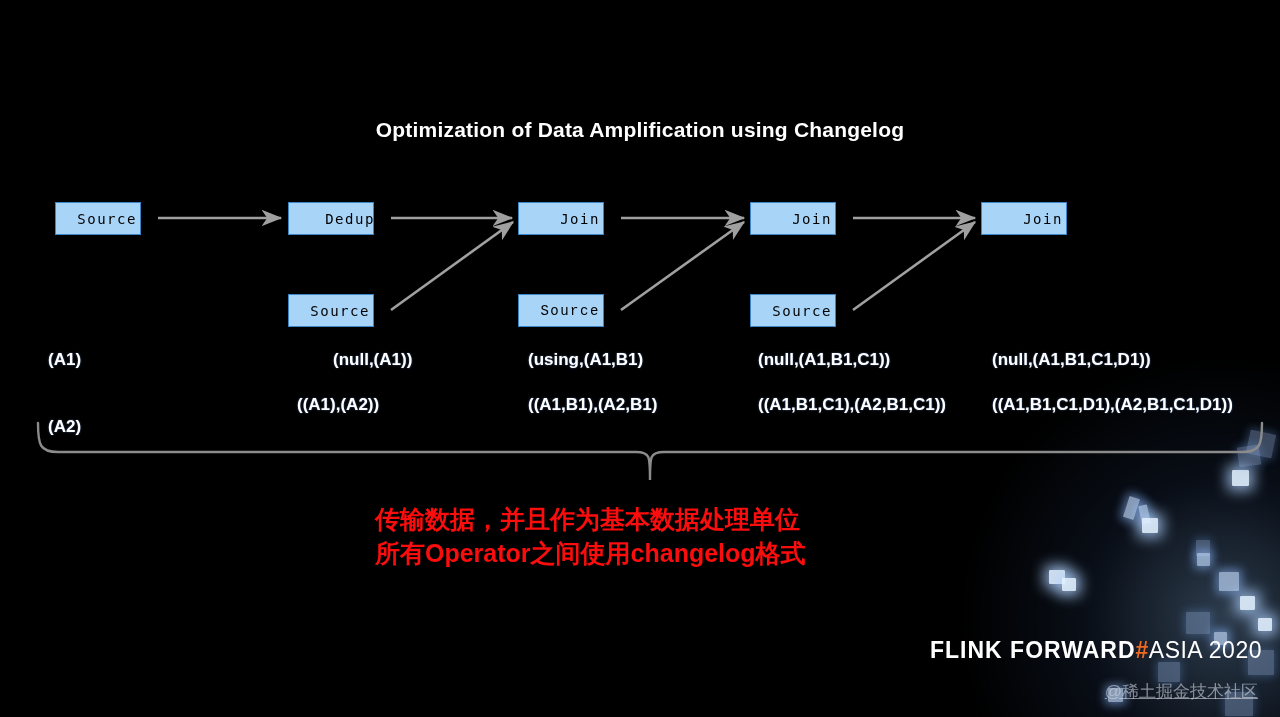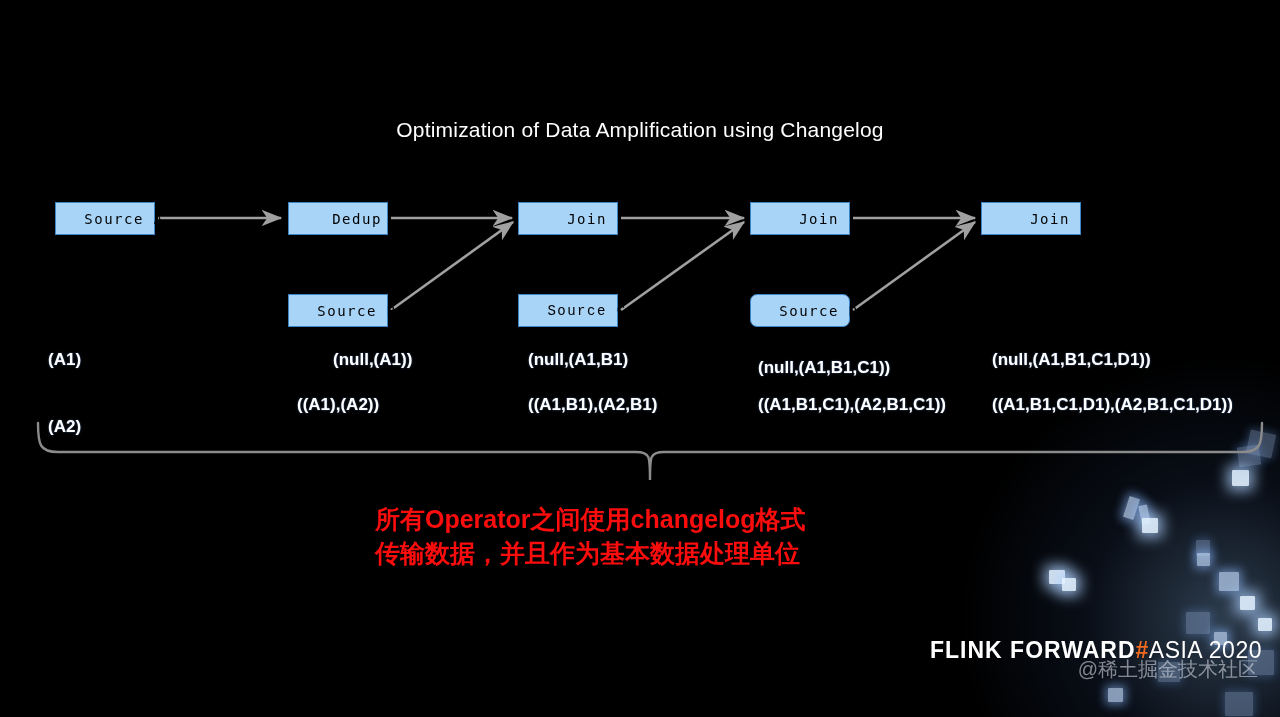--- a/index.html
+++ b/index.html
@@ -60,30 +60,30 @@
     white-space: nowrap;
   }
   .subtitle {
     position: absolute;
     left: 0;
     top: 118px;
     width: 1280px;
     text-align: center;
     color: #ffffff;
     font-size: 21px;
-    font-weight: normal;
+    font-weight: bold;
     letter-spacing: 0.2px;
     white-space: nowrap;
   }
 
   
   .node {
     position: absolute;
     height: 33px;
-    width: 100px;
+    width: 86px;
     background: #a8d4f8;
     border: 1px solid #3a86c8;
     box-sizing: border-box;
     color: #000000;
     font-family: "DejaVu Sans Mono", "Liberation Mono", monospace;
     font-size: 14px;
     letter-spacing: 1.5px;
     display: flex;
     align-items: center;
     justify-content: center;
@@ -132,24 +132,25 @@
     font-size: 23px;
     white-space: nowrap;
     letter-spacing: 0.5px;
   }
   .brand .b-strong { font-weight: bold; letter-spacing: 1px; }
   .brand .b-hash { color: #ef6a1e; font-weight: bold; }
   .brand .b-light { font-weight: normal; letter-spacing: 0.5px; }
   .watermark {
     position: absolute;
     right: 22px;
-    top: 656px;
+    top: 680px;
     color: rgba(205,210,220,0.62);
-    font-size: 20px;
-    white-space: nowrap;
+    font-size: 17px;
+    white-space: nowrap;
+    text-decoration: underline;
   }
 </style>
 </head>
 <body>
 
 <div id="slide">
 
   <div class="bg-layer">
     <div class="glow-cluster"></div>
     <div class="cube bright" style="left:1049px; top:570px; width:16px; height:14px;"></div>
@@ -214,39 +215,39 @@
     </div>
   <div class="node" style="left:981px; top:202px;">
       <span>Join</span>
     </div>
   <div class="node" style="left:288px; top:294px;">
       <span>Source B</span>
     </div>
   <div class="node" style="left:518px; top:294px;font-family:Liberation Mono, monospace;">
       <span>Source C</span>
     </div>
-  <div class="node" style="left:750px; top:294px;border-radius:7px;">
+  <div class="node" style="left:750px; top:294px;">
       <span>Source D</span>
     </div>
 
   <div class="datacell" style="left:41px;  top:350px;">(A1)</div>
   <div class="datacell" style="left:290px; top:350px;margin-left:36px;">(null,(A1))</div>
-  <div class="datacell" style="left:521px; top:350px;">(null,(A1,B1)</div>
-  <div class="datacell" style="left:751px; top:358px;">(null,(A1,B1,C1))</div>
+  <div class="datacell" style="left:521px; top:350px;">(using,(A1,B1)</div>
+  <div class="datacell" style="left:751px; top:350px;">(null,(A1,B1,C1))</div>
   <div class="datacell" style="left:985px; top:350px;">(null,(A1,B1,C1,D1))</div>
 
   <div class="datacell" style="left:41px;  top:395px;margin-top:22px;">(A2)</div>
   <div class="datacell" style="left:290px; top:395px;">((A1),(A2))</div>
   <div class="datacell" style="left:521px; top:395px;">((A1,B1),(A2,B1)</div>
   <div class="datacell" style="left:751px; top:395px;">((A1,B1,C1),(A2,B1,C1))</div>
   <div class="datacell" style="left:985px; top:395px;">((A1,B1,C1,D1),(A2,B1,C1,D1))</div>
 
   <div class="callout">
+    <div>传输数据，并且作为基本数据处理单位</div>
     <div>所有Operator之间使用changelog格式</div>
-    <div>传输数据，并且作为基本数据处理单位</div>
   </div>
 
   <div class="brand">
     <span class="b-strong">FLINK FORWARD</span><span class="b-hash">#</span><span class="b-light">ASIA 2020</span>
   </div>
   <div class="watermark">@稀土掘金技术社区</div>
 
 </div>
 
 </body></html>

